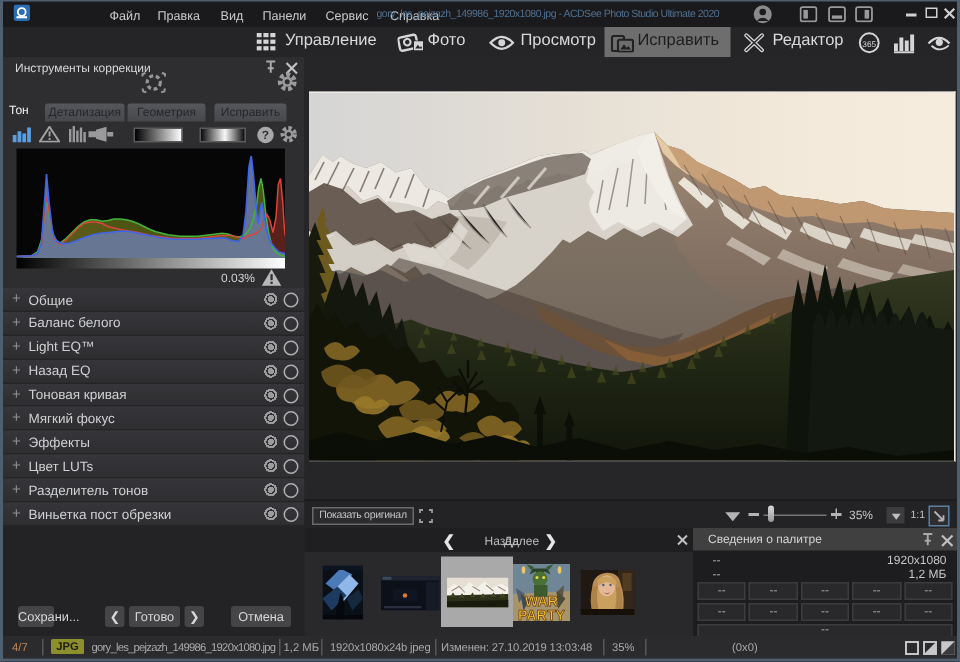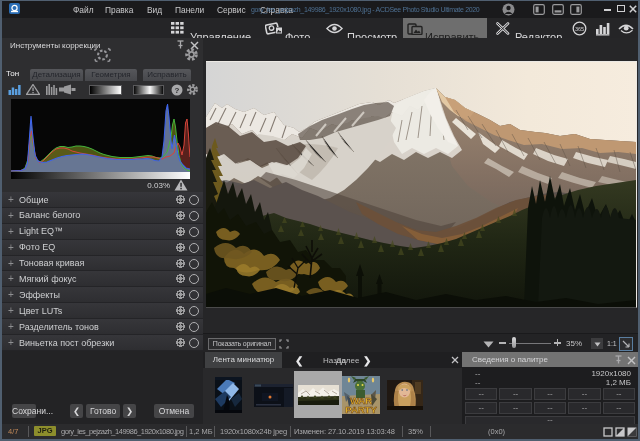--- a/index.html
+++ b/index.html
@@ -9,21 +9,21 @@
 #bl{left:0;top:0;width:2px;height:441px;background:#505f70;}
 #br{left:638px;top:0;width:2px;height:441px;background:#505f70;}
 #bb{left:0;top:439px;width:640px;height:2px;background:#505f70;}
 #bt{left:0;top:0;width:640px;height:1px;background:#505f70;}
 
 #titlebar{left:2px;top:1px;width:636px;height:17px;background:#1a1a1c;}
 .menu{position:absolute;top:4px;font-size:8.4px;color:#c9c9cb;margin-left:48px;}
 #title{position:absolute;top:4.5px;left:249px;font-size:7px;letter-spacing:-0.32px;color:#4e7092;white-space:nowrap;}
 
 #toolbar{left:2px;top:18px;width:636px;height:20px;background:#252527;}
-.tbi{position:absolute;top:13px;font-size:11px;color:#d9d9db;white-space:nowrap;}
+.tbi{position:absolute;top:3px;font-size:11px;color:#d9d9db;white-space:nowrap;}
 
 #lpanel{left:2px;top:38px;width:201px;height:386px;background:#2e2e30;}
 #lp-title{position:absolute;left:8px;top:3px;font-size:8px;color:#d8d8da;}
 
 .ltab{position:absolute;top:31px;height:12px;background:linear-gradient(#56575b,#47484c);border-radius:2px 2px 0 0;color:#24262c;font-size:8px;text-align:center;line-height:12px;}
 #tab-ton{position:absolute;left:4px;top:31px;font-size:8px;color:#f0f0f2;}
 
 #histbox{position:absolute;left:9px;top:61px;width:179px;height:73px;background:#060606;}
 #gradbar{position:absolute;left:9px;top:134px;width:179px;height:7px;background:linear-gradient(90deg,#000,#fff);}
 #histpct{position:absolute;right:33px;top:143px;font-size:8px;color:#d2d2d4;}
@@ -40,21 +40,21 @@
 
 #canvas{left:203px;top:38px;width:435px;height:295px;background:#262628;}
 #photo{position:absolute;left:3px;top:23px;width:430px;height:245px;background:#888;border-top:1px solid #ece9e4;border-right:1px solid #ece9e4;border-bottom:1px solid #4a4a4a;}
 #canvasbar{left:203px;top:333px;width:435px;height:19px;background:#232325;border-top:1px solid #1a1a1c;}
 
 #filmstrip{left:203px;top:352px;width:259px;height:72px;background:#29292b;}
 #fstabrow{position:absolute;left:0;top:0;width:259px;height:16px;background:#1f1f21;}
 #fstab{position:absolute;left:2px;top:0;width:77px;height:16px;background:#3f4042;color:#d8d8da;font-size:8px;text-align:center;line-height:16px;}
 
 #palette{left:462px;top:352px;width:176px;height:72px;background:#1d1d1f;}
-#paltitle{position:absolute;left:0;top:0;width:176px;height:15px;background:#737373;color:#d4d4d6;font-size:8px;}
+#paltitle{position:absolute;left:0;top:0;width:176px;height:15px;background:#404040;color:#d4d4d6;font-size:8px;}
 .pcell{flex:1 1 20%;height:10px;background:#29292c;border:1px solid #3c3c3f;color:#a8a8aa;font-size:8px;text-align:center;line-height:10px;}
 .pcell.b{height:7px;line-height:5px;}
 
 #statusbar{left:2px;top:424px;width:636px;height:15px;background:#2b2b2d;color:#a9a9ab;font-size:7.5px;}
 .sbi{position:absolute;top:3px;white-space:nowrap;}
 .sep{position:absolute;top:2px;width:1px;height:11px;background:#58585a;}
 </style></head>
 <body>
 <div id="win">
   <div class="abs" id="titlebar">
@@ -256,21 +256,21 @@
       <div class="trow">
           <span class="pl">+</span>
           <span class="lb">Баланс белого</span>
         </div>
       <div class="trow">
           <span class="pl">+</span>
           <span class="lb">Light EQ™</span>
         </div>
       <div class="trow">
           <span class="pl">+</span>
-          <span class="lb">Фото EQ</span>
+          <span class="lb">Назад EQ</span>
         </div>
       <div class="trow">
           <span class="pl">+</span>
           <span class="lb">Тоновая кривая</span>
         </div>
       <div class="trow">
           <span class="pl">+</span>
           <span class="lb">Мягкий фокус</span>
         </div>
       <div class="trow">
@@ -452,21 +452,20 @@
         <path d="M0.5 0.5 L6.5 0.5 L3.5 4.5 Z" fill="#c0c0c2"></path>
       </svg>
     <div class="abs" style="left:404px;top:5.5px;font-size:7px;color:#c4c4c6;">1:1</div>
     <div class="abs" style="left:416px;top:2.5px;width:12px;height:12px;border:1px solid #5a7ea0;background:#2e2e30;"></div>
     <svg class="abs" style="left:419px;top:5.5px;" width="8" height="8" viewBox="0 0 8 8">
         <path d="M1 1 L7 7 M7 7 L7 3.5 M7 7 L3.5 7" stroke="#b4b4b6" stroke-width="1.2" fill="none"></path>
       </svg>
   </div>
   <div class="abs" id="filmstrip">
     <div id="fstabrow">
-      <div id="fstab">Лента миниатюр</div>
       <span style="position:absolute;left:92px;top:3px;color:#e6e6e8;font-size:10px;font-weight:bold;">❮</span>
       <span style="position:absolute;left:120px;top:4px;color:#bcbcbe;font-size:8px;">Назад</span>
       <span style="position:absolute;left:133px;top:4px;color:#bcbcbe;font-size:8px;">Далее</span>
       <span style="position:absolute;left:160px;top:3px;color:#e6e6e8;font-size:10px;font-weight:bold;">❯</span>
       <svg class="abs" style="left:248px;top:4px;" width="8" height="8" viewBox="0 0 8 8">
           <g stroke="#c2c2c4" stroke-width="1.3">
             <path d="M1 1 L7 7"></path>
             <path d="M7 1 L1 7"></path>
           </g>
         </svg>

